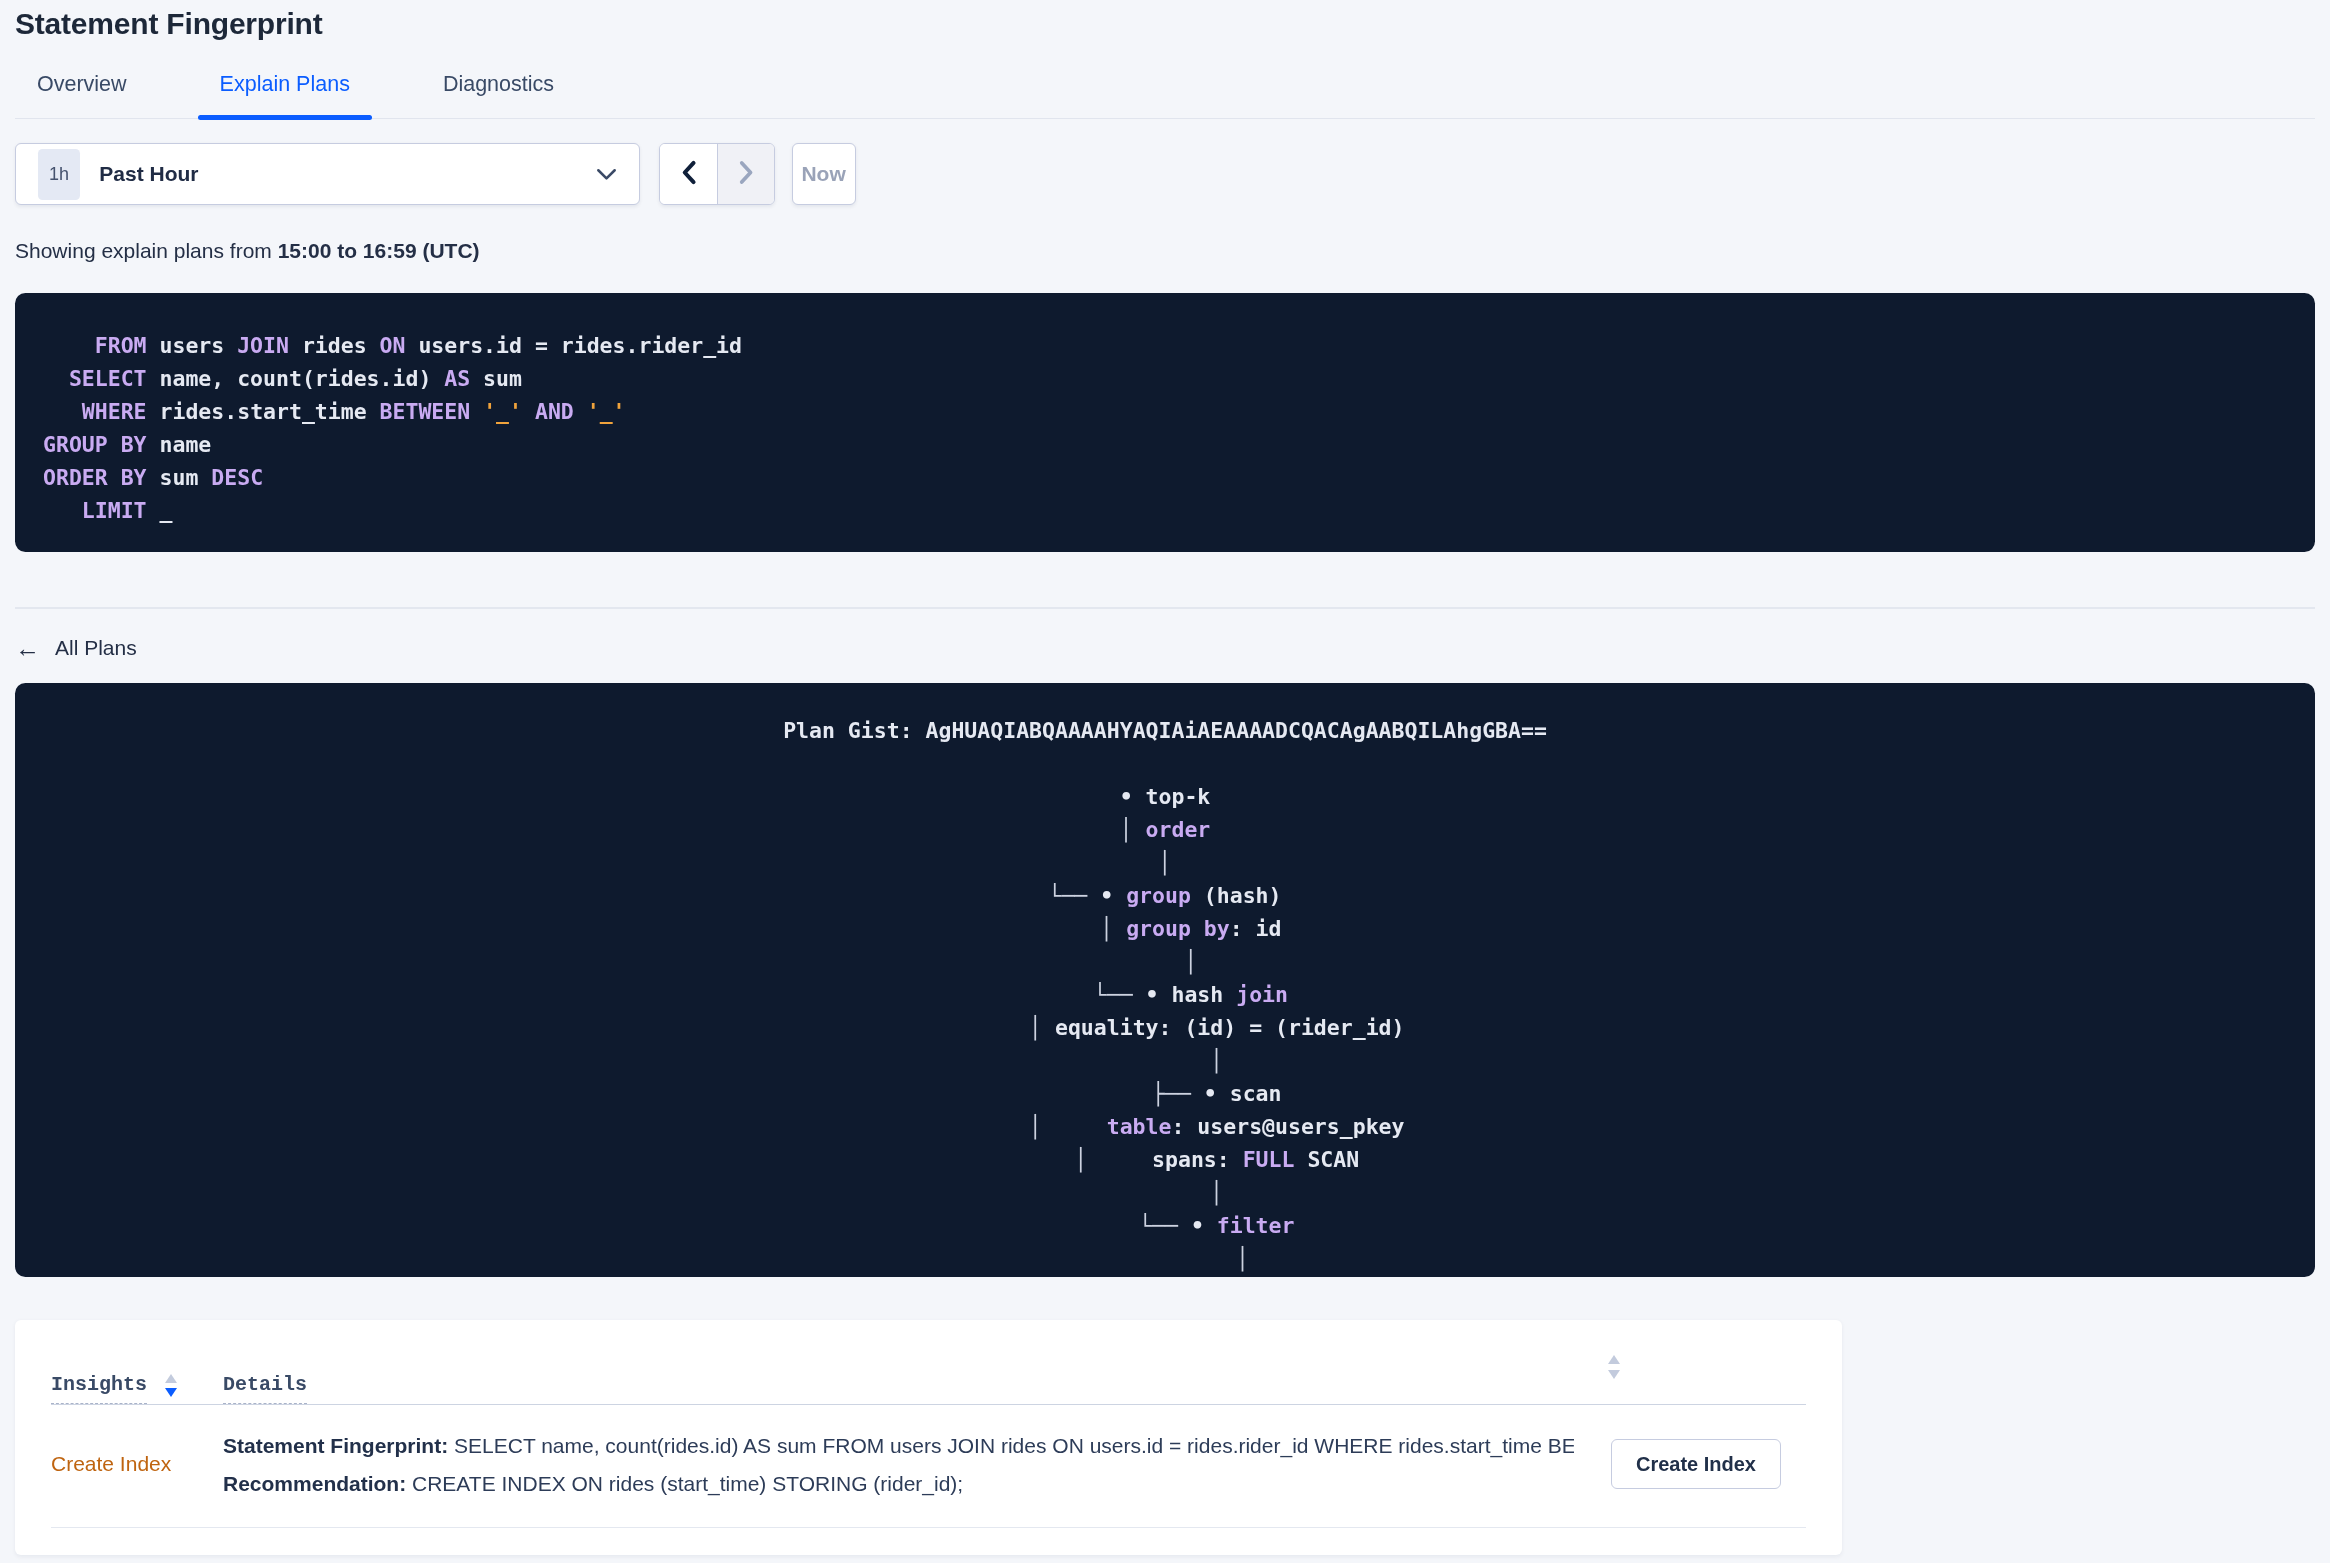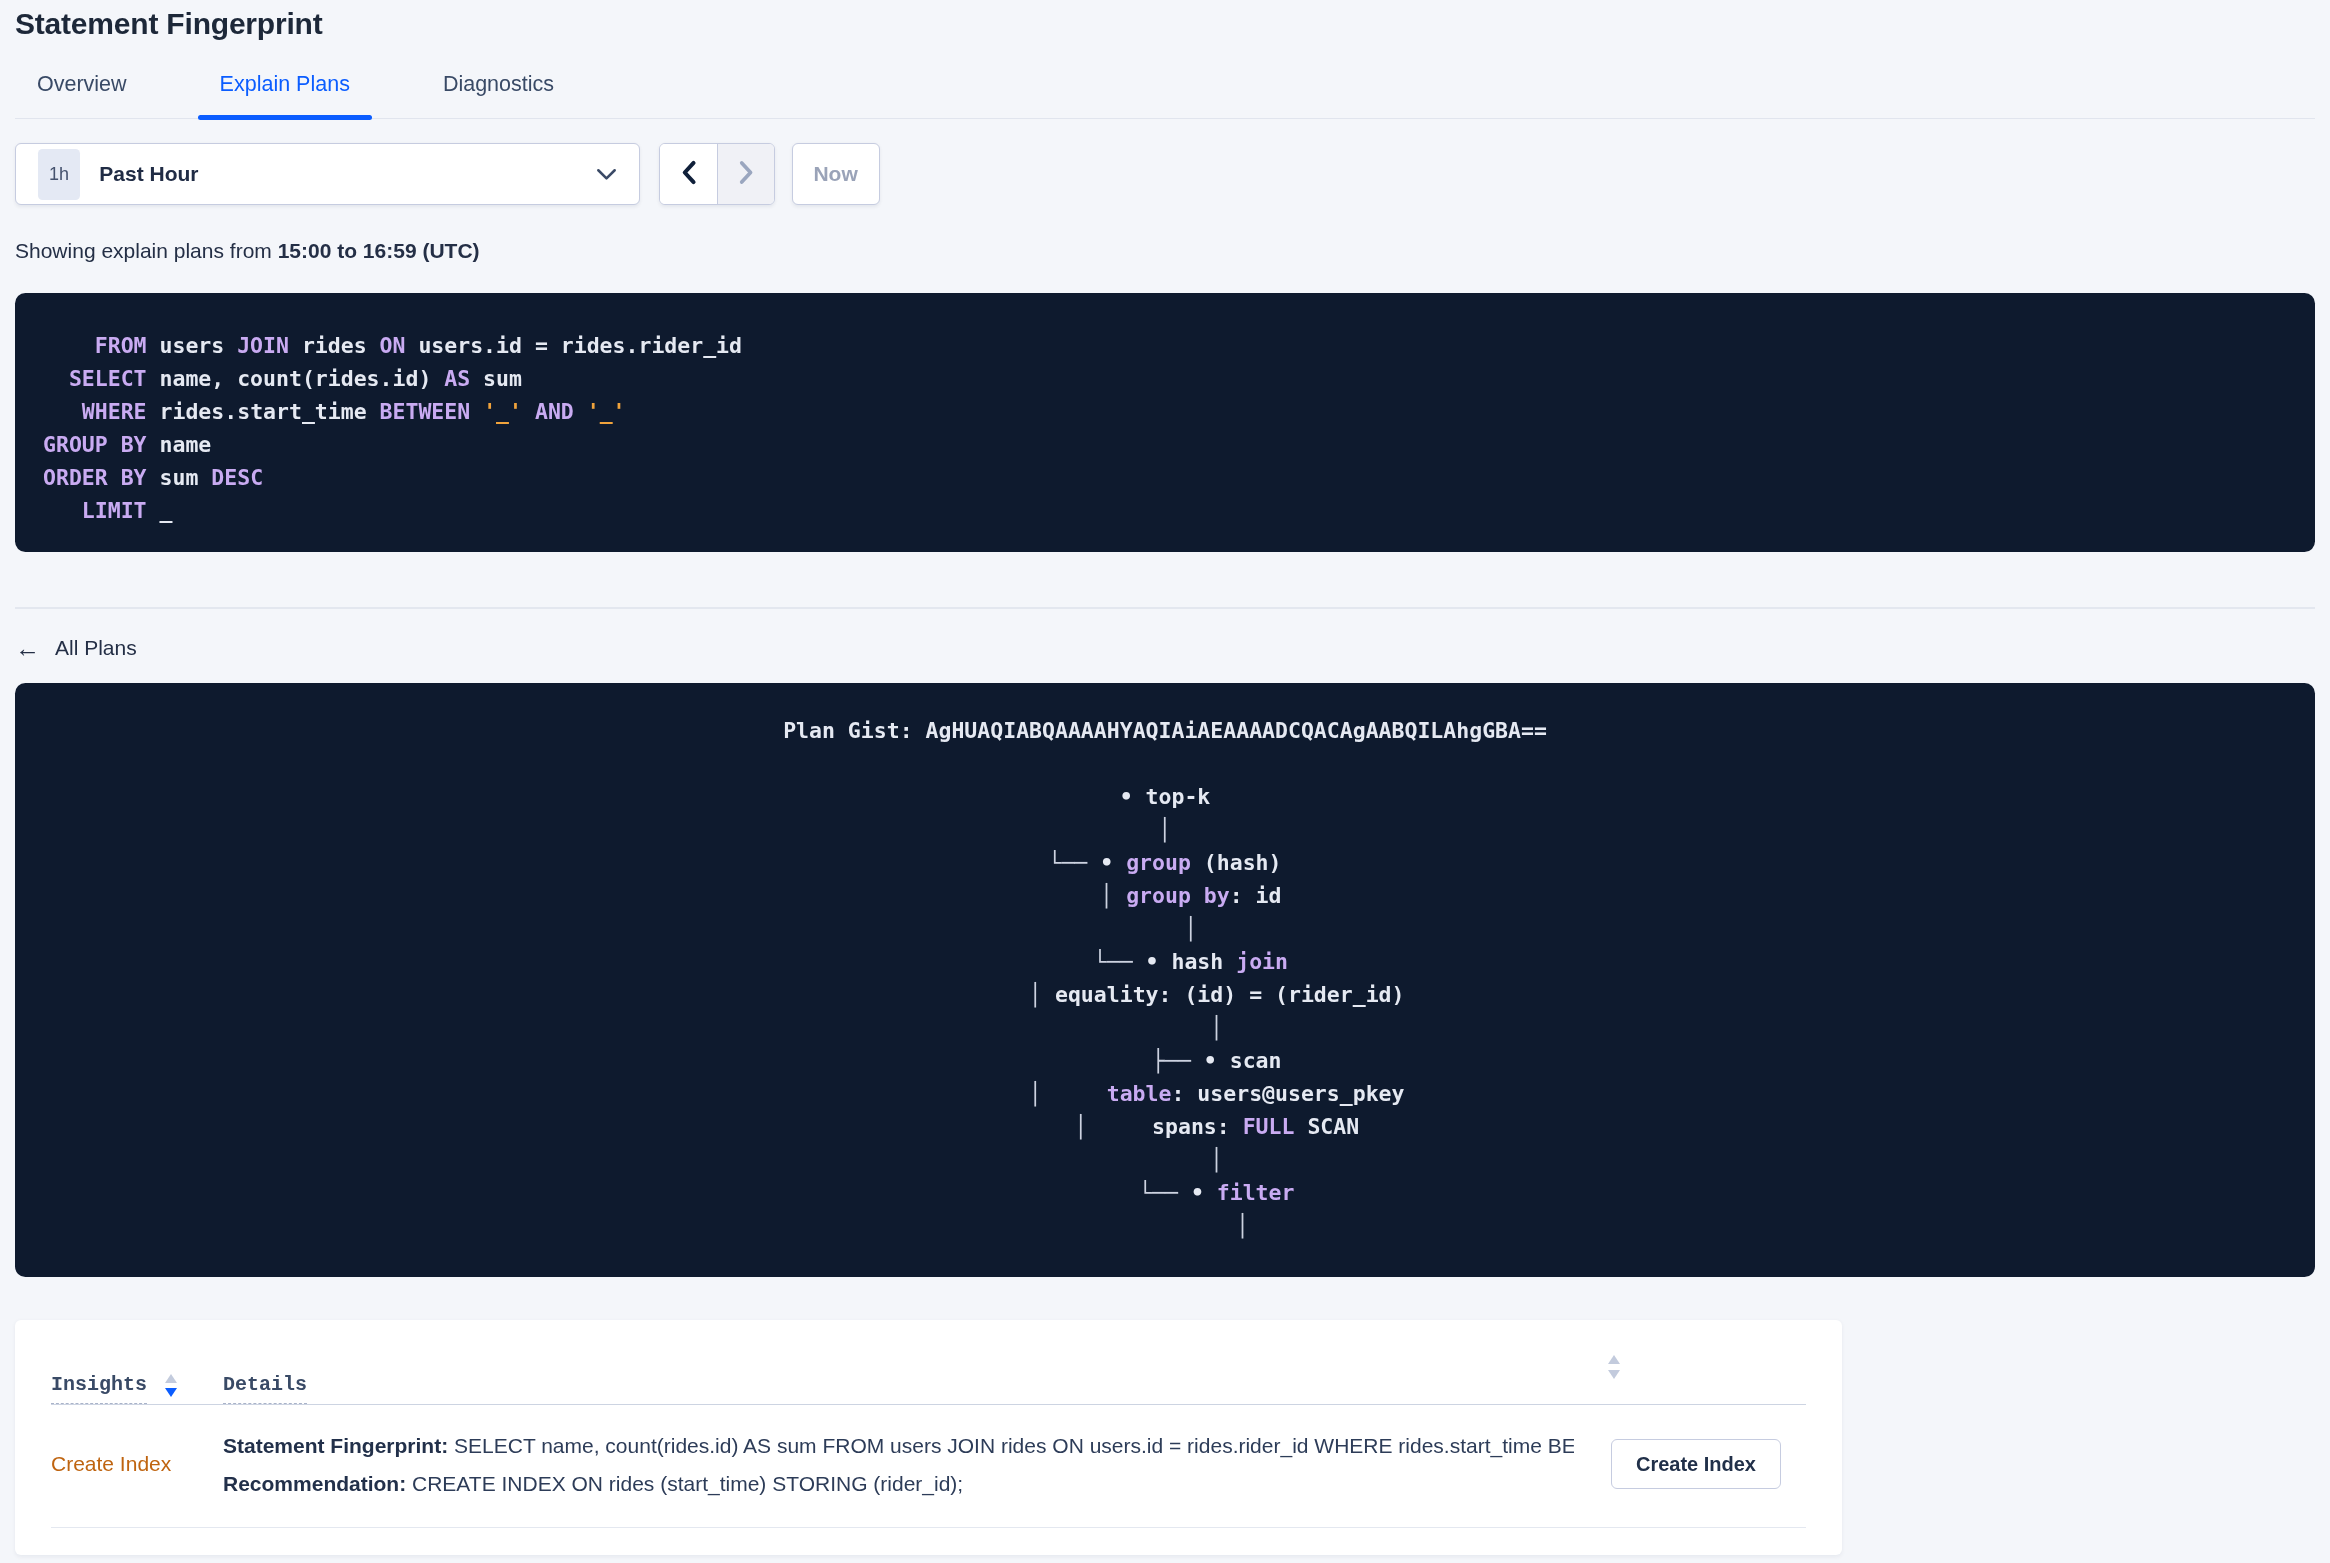--- a/index.html
+++ b/index.html
@@ -83,21 +83,21 @@
     background: #fff;
     display: flex;
     align-items: center;
     justify-content: center;
     cursor: pointer;
   }
   .time-nav button.next { background: #f0f1f6; border-left: 1.5px solid #c6cce0; cursor: default; }
 
   .now-btn {
     margin-left: 16.3px;
-    width: 88px;
+    width: 64px;
     background: #fff;
     border: 1.5px solid #c6cce0;
     border-radius: 6px;
     font-family: "Liberation Sans", sans-serif;
     font-size: 21px;
     font-weight: 600;
     color: #9aa3b8;
     box-shadow: 0 1.5px 3.7px rgba(20,30,60,.07);
   }
 
@@ -278,20 +278,21 @@
   <a class="all-plans">
     <span class="arrow">←</span>
     <span>All Plans</span>
   </a>
 
   <div class="dark-panel plan-panel">
     <div class="gist-line"><span>Plan Gist: </span><span>AgHUAQIABQAAAAHYAQIAiAEAAAADCQACAgAABQILAhgGBA==</span></div>
     <div class="blank-line"></div>
     <div id="plan-tree">
         <div class="code-line"><span class="seg-id">• top-k</span></div>
+        <div class="code-line"><span class="seg-ln">│ </span><span class="seg-kw">order</span></div>
         <div class="code-line"><span class="seg-ln">│</span></div>
         <div class="code-line"><span class="seg-ln">└── </span><span class="seg-id">• </span><span class="seg-kw">group</span><span class="seg-id"> (hash)</span></div>
         <div class="code-line"><span class="seg-ln">    │ </span><span class="seg-kw">group by</span><span class="seg-id">: id</span></div>
         <div class="code-line"><span class="seg-ln">    │</span></div>
         <div class="code-line"><span class="seg-ln">    └── </span><span class="seg-id">• hash </span><span class="seg-kw">join</span></div>
         <div class="code-line"><span class="seg-ln">        │ </span><span class="seg-id">equality: (id) = (rider_id)</span></div>
         <div class="code-line"><span class="seg-ln">        │</span></div>
         <div class="code-line"><span class="seg-ln">        ├── </span><span class="seg-id">• scan</span></div>
         <div class="code-line"><span class="seg-ln">        │     </span><span class="seg-kw">table</span><span class="seg-id">: users@users_pkey</span></div>
         <div class="code-line"><span class="seg-ln">        │     </span><span class="seg-id">spans: </span><span class="seg-kw">FULL</span><span class="seg-id"> SCAN</span></div>

